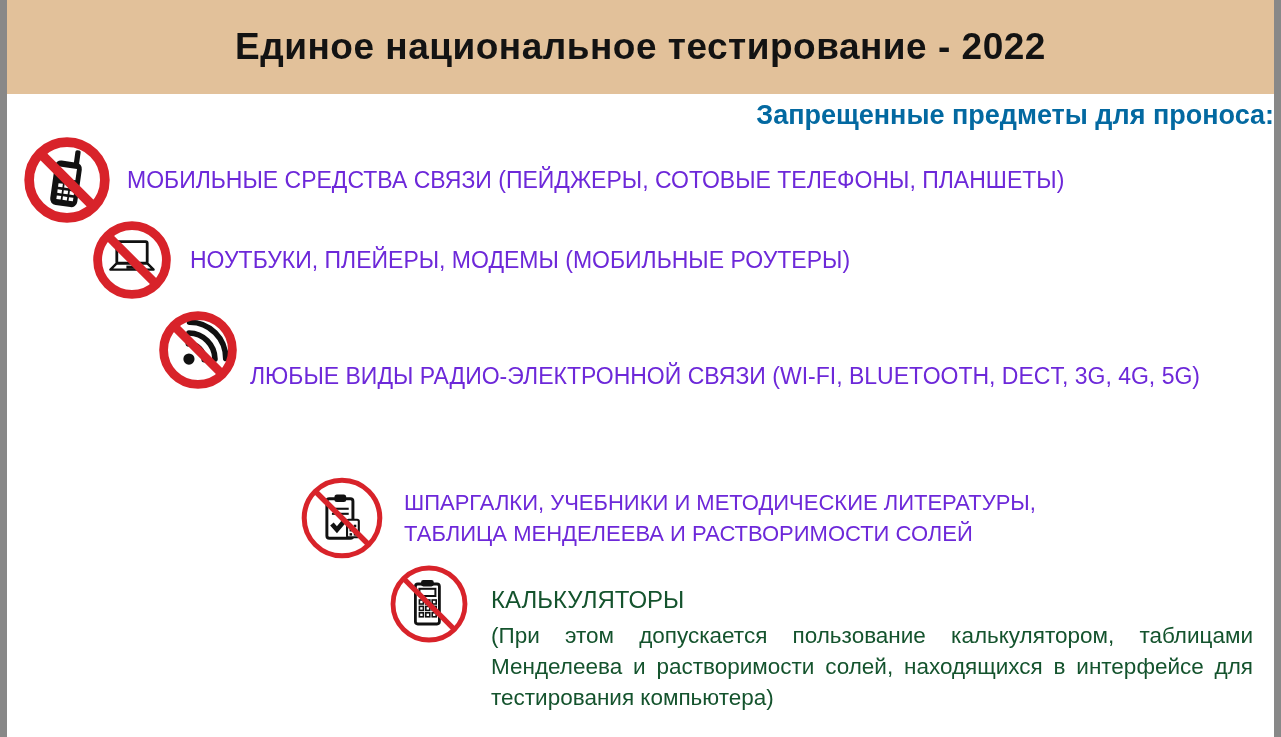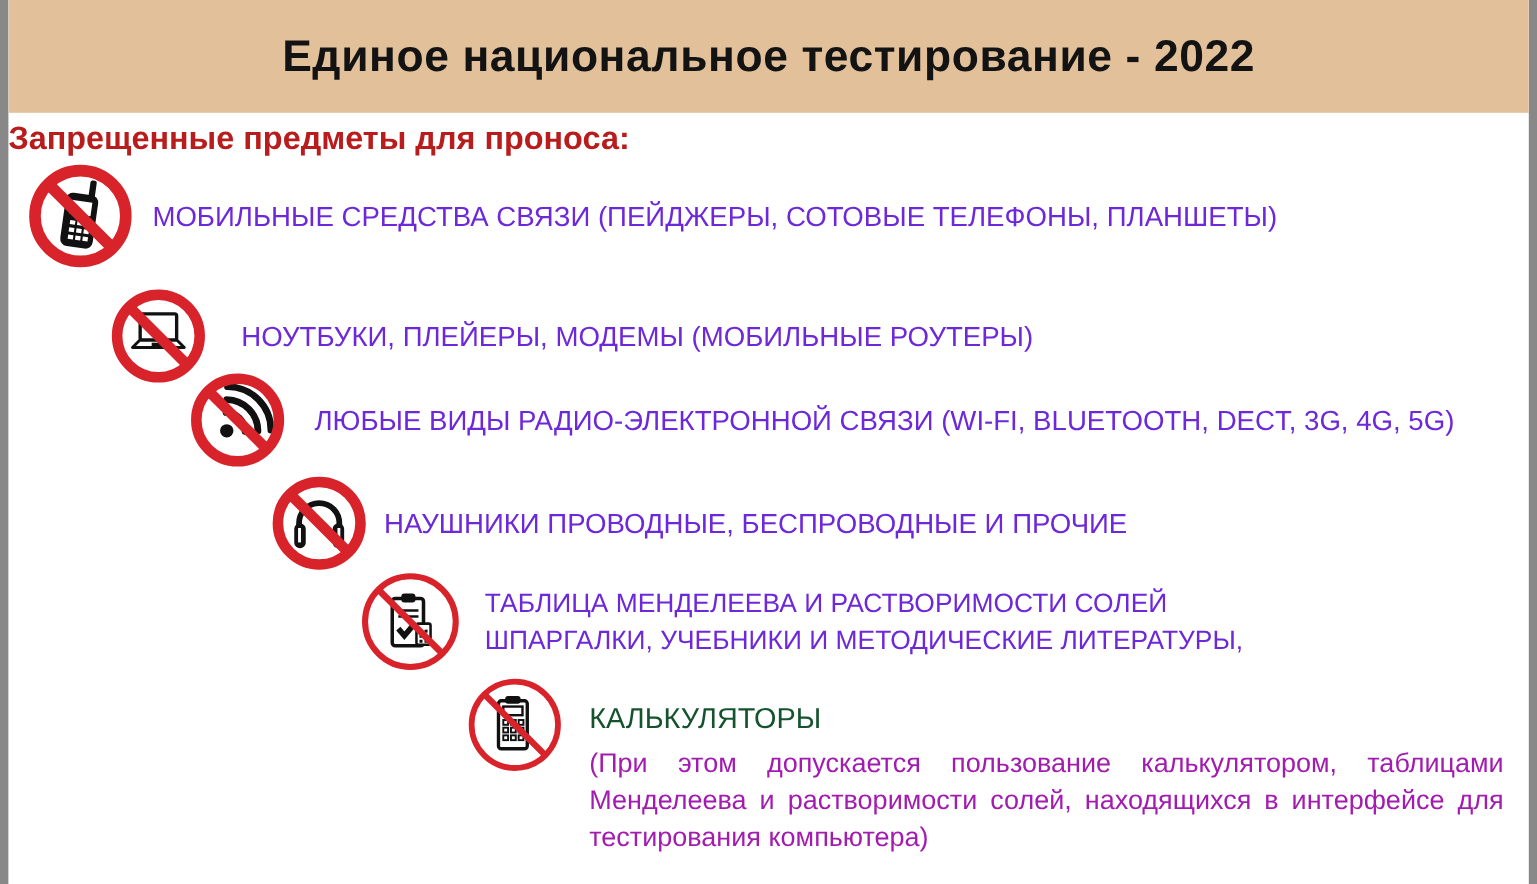--- a/index.html
+++ b/index.html
@@ -16,46 +16,46 @@
     position:absolute;left:0;top:0;right:0;height:94px;
     background:#e2c19a;
     display:flex;align-items:center;justify-content:center;
   }
   .band h1{
     margin:0;font-size:37px;font-weight:bold;color:#131313;
     letter-spacing:0.5px;
   }
   .subtitle{
     position:absolute;left:0;top:100px;width:100%;
-    text-align:left;
-    font-size:27px;font-weight:bold;color:#b91c1c;
+    text-align:right;
+    font-size:27px;font-weight:bold;color:#0369a1;
   }
   .row{
     position:absolute;
     display:flex;align-items:center;
     white-space:nowrap;
   }
   .row .txt{
     font-size:23px;color:#6d28d9;
   }
   .sign{flex:0 0 auto;display:block;}
   .r1{left:16px;top:136px;gap:16px;}
-  .r2{left:85px;top:240px;gap:29px;}
-  .r3{left:151px;top:310px;gap:24px;}
+  .r2{left:85px;top:220px;gap:18px;}
+  .r3{left:151px;top:310px;gap:12px;align-items:flex-end;}
   .r4{left:219px;top:396px;gap:14px;}
   .r5{left:293px;top:476px;gap:20px;}
   .r5 .txt{font-size:22px;line-height:31px;}
   .icon6{position:absolute;left:382px;top:564px;}
   .block6{
     position:absolute;left:484px;top:586px;width:762px;
   }
   .block6 .calc-title{font-size:24px;color:#14532d;}
   .block6 .calc-note{
     margin-top:6px;
-    font-size:22.5px;line-height:31px;color:#a21caf;
+    font-size:22.5px;line-height:31px;color:#14532d;
     text-align:justify;text-align-last:left;
   }
 </style>
 </head>
 <body>
 
 <div class="page">
 
   <div class="band">
     <h1>Единое национальное тестирование - 2022</h1>
@@ -107,32 +107,20 @@
           <path d="M18 33 A45 45 0 0 1 82 33"></path>
         </g>
         <circle cx="50" cy="66" r="7" fill="#111"></circle>
       </g>
       <circle cx="50" cy="50" r="43" fill="none" stroke="#d8232a" stroke-width="11"></circle>
       <line x1="20" y1="20" x2="80" y2="80" stroke="#d8232a" stroke-width="11"></line>
     </svg>
     <div class="txt">ЛЮБЫЕ ВИДЫ РАДИО-ЭЛЕКТРОННОЙ СВЯЗИ (WI-FI, BLUETOOTH, DECT, 3G, 4G, 5G)</div>
   </div>
 
-  <div class="row r4">
-    <svg class="sign" width="80" height="80" viewBox="0 0 100 100">
-      <path d="M29 62 L29 50 A21 21 0 0 1 71 50 L71 62" stroke="#111" stroke-width="6" fill="none"></path>
-      <rect x="24" y="50" width="12" height="26" rx="6" fill="#111"></rect>
-      <rect x="64" y="50" width="12" height="26" rx="6" fill="#111"></rect>
-      <rect x="28" y="55" width="3" height="15" fill="#fff"></rect>
-      <rect x="69" y="55" width="3" height="15" fill="#fff"></rect>
-      <circle cx="50" cy="50" r="43" fill="none" stroke="#d8232a" stroke-width="11"></circle>
-      <line x1="20" y1="20" x2="80" y2="80" stroke="#d8232a" stroke-width="11"></line>
-    </svg>
-    <div class="txt">НАУШНИКИ ПРОВОДНЫЕ, БЕСПРОВОДНЫЕ И ПРОЧИЕ</div>
-  </div>
 
   <div class="row r5">
     <svg class="sign" width="84" height="84" viewBox="0 0 100 100">
       <rect x="32" y="27" width="31" height="47" rx="3" fill="#fff" stroke="#111" stroke-width="3.5"></rect>
       <rect x="41" y="22" width="14" height="9" rx="3" fill="#111"></rect>
       <line x1="38" y1="39" x2="58" y2="39" stroke="#111" stroke-width="2.5"></line>
       <line x1="38" y1="45" x2="58" y2="45" stroke="#111" stroke-width="2.5"></line>
       <path d="M38 57 l6 7 l11 -13" stroke="#111" stroke-width="5.5" fill="none"></path>
       <rect x="56" y="52" width="14" height="21" rx="2" fill="#fff" stroke="#111" stroke-width="2.5"></rect>
       <g fill="#111">
@@ -140,22 +128,22 @@
           <rect x="64" y="58" width="3" height="3"></rect>
         <rect x="59" y="63" width="3" height="3"></rect>
           <rect x="64" y="63" width="3" height="3"></rect>
         <rect x="59" y="68" width="3" height="3"></rect>
           <rect x="64" y="68" width="3" height="3"></rect>
       </g>
       <circle cx="50" cy="50" r="45" fill="none" stroke="#d8232a" stroke-width="6"></circle>
       <line x1="19" y1="19" x2="81" y2="81" stroke="#d8232a" stroke-width="6.5"></line>
     </svg>
     <div class="txt">
+      <div>ШПАРГАЛКИ, УЧЕБНИКИ И МЕТОДИЧЕСКИЕ  ЛИТЕРАТУРЫ,</div>
       <div>ТАБЛИЦА МЕНДЕЛЕЕВА И РАСТВОРИМОСТИ СОЛЕЙ</div>
-      <div>ШПАРГАЛКИ, УЧЕБНИКИ И МЕТОДИЧЕСКИЕ  ЛИТЕРАТУРЫ,</div>
     </div>
   </div>
 
   <svg class="sign icon6" width="80" height="80" viewBox="0 0 100 100">
     <rect x="33" y="25" width="30" height="50" rx="3" fill="#fff" stroke="#111" stroke-width="3.5"></rect>
     <rect x="40" y="20" width="16" height="8" rx="3" fill="#111"></rect>
     <rect x="38" y="31" width="20" height="9" fill="#fff" stroke="#111" stroke-width="2.5"></rect>
     <g fill="#fff" stroke="#111" stroke-width="2">
       <rect x="38" y="45" width="5" height="5"></rect>
         <rect x="46" y="45" width="5" height="5"></rect>

